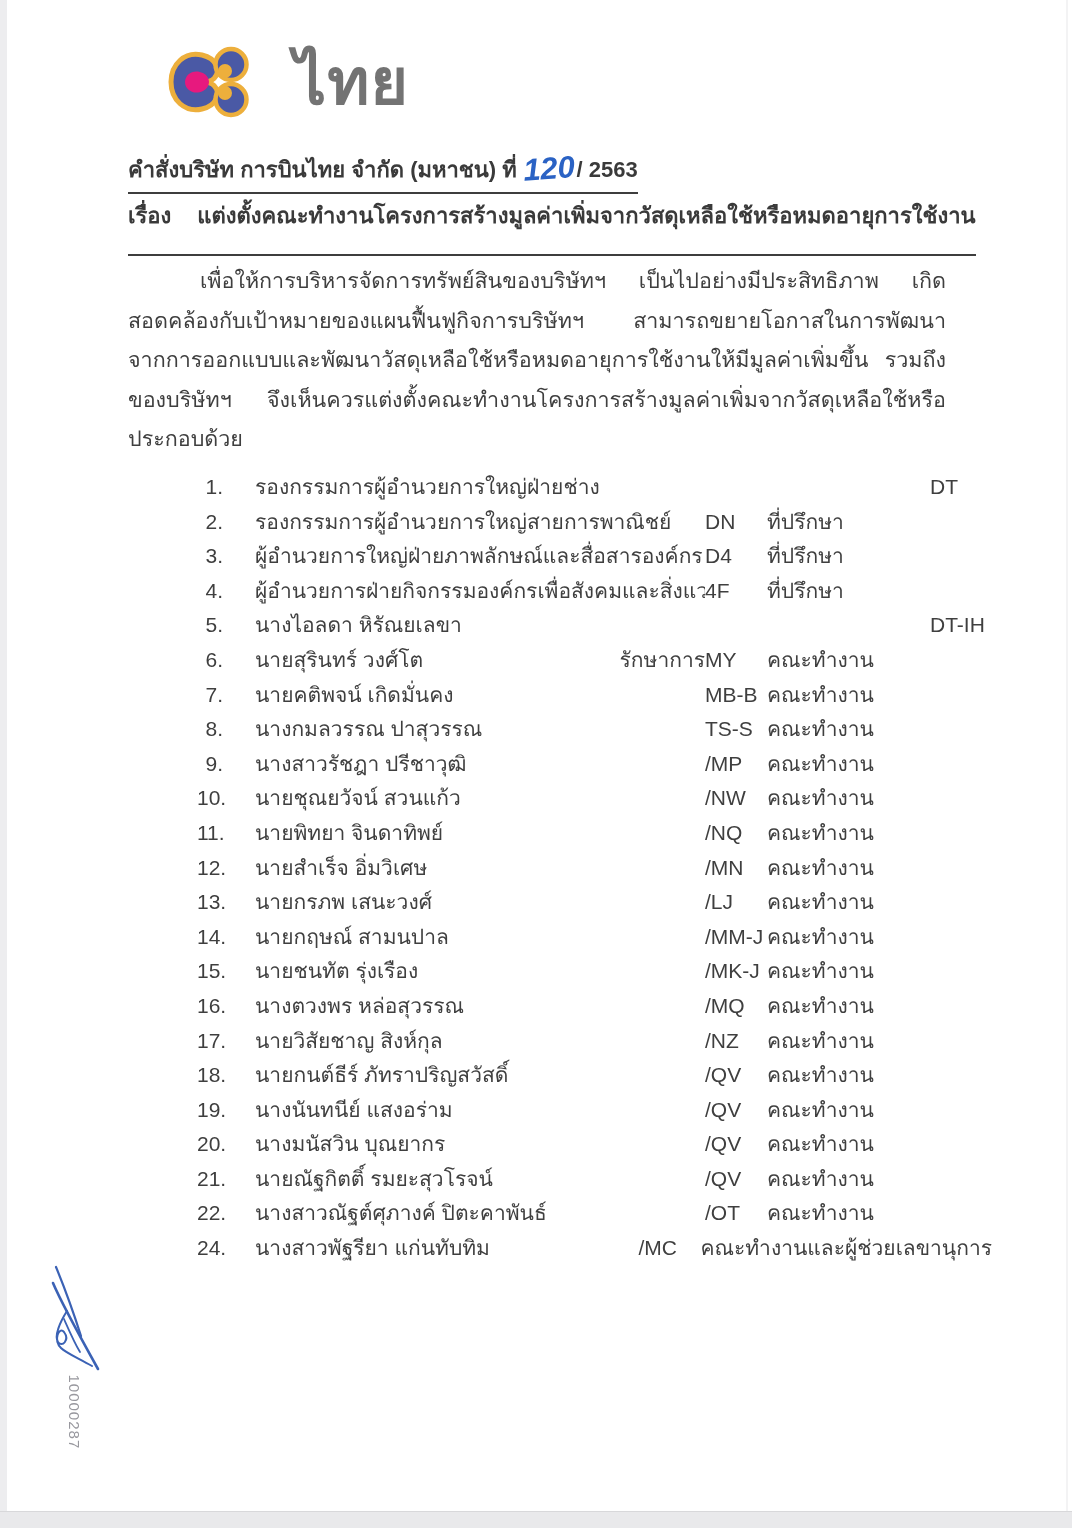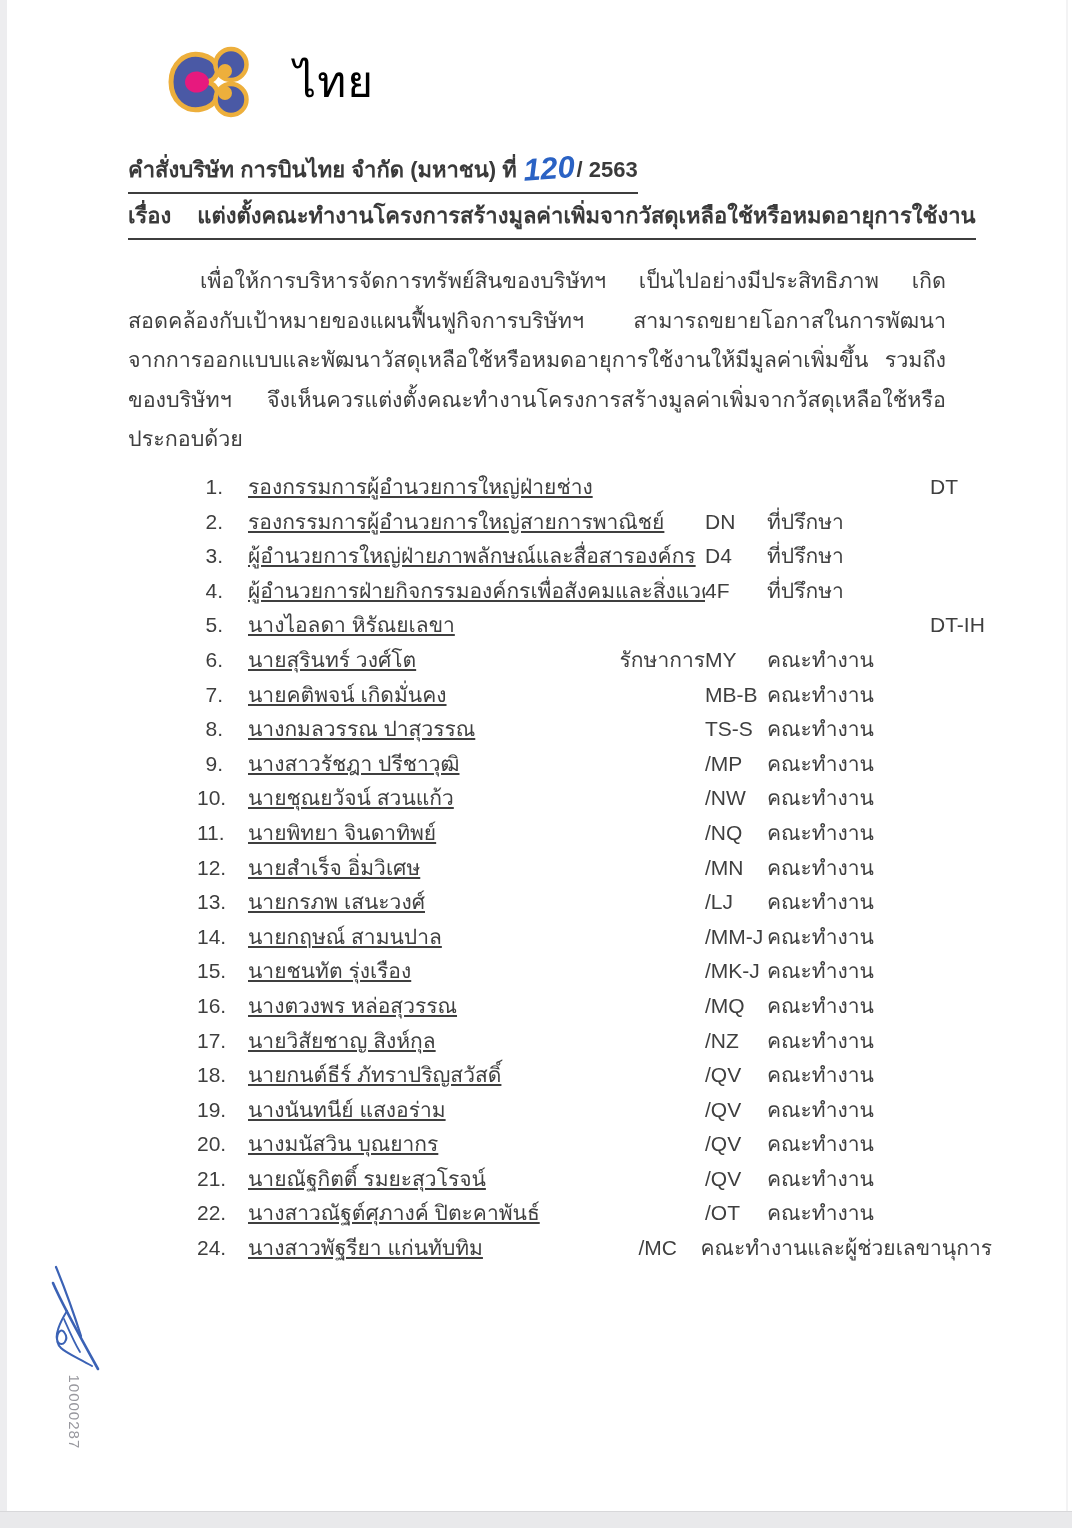--- a/index.html
+++ b/index.html
@@ -7,47 +7,47 @@
     width:1072px;height:1528px;position:relative;
     background:#ffffff;
     font-family:"Liberation Sans","DejaVu Sans",sans-serif;
     color:#3d3d3d;overflow:hidden;
   }
   .left-strip{position:absolute;left:0;top:0;width:7px;height:100%;background:#ededef;}
   .right-edge{position:absolute;right:4px;top:0;width:2px;height:100%;background:#f3f3f4;}
   .bottom-bar{position:absolute;left:0;bottom:0;width:100%;height:16px;background:#e9e9eb;border-top:1px solid #d8d8da;}
 
   .logo-row{position:absolute;left:150px;top:40px;display:flex;align-items:center;gap:14px;}
-  .brand-text{font-size:44px;font-weight:400;color:#000000;line-height:80px;letter-spacing:1px;}
+  .brand-text{font-size:64px;font-weight:700;color:#737373;line-height:80px;letter-spacing:1px;}
 
   .title-line{
     position:absolute;left:128px;top:152px;
     font-size:22px;font-weight:700;color:#3a3a3a;
     border-bottom:2px solid #3e3e3e;padding-bottom:5px;white-space:nowrap;
   }
   .handwritten{
     display:inline-block;color:#2a62c4;font-size:31px;font-weight:700;font-style:italic;
     transform:rotate(-4deg) translateY(2px);margin:0 2px 0 6px;line-height:20px;
   }
   .subject-line{
     position:absolute;left:128px;top:198px;
     font-size:22px;font-weight:700;color:#3a3a3a;
-    border-bottom:2px solid #3e3e3e;padding-bottom:5px;white-space:nowrap;
+    border-bottom:2px solid #3e3e3e;padding-bottom:21px;white-space:nowrap;
   }
   .subject-label{margin-right:26px;}
 
   .body-par{position:absolute;left:128px;top:262px;width:818px;font-size:21.5px;color:#3f3f3f;}
   .body-line{line-height:39.5px;height:39.5px;white-space:nowrap;}
   .body-line.just{text-align:justify;text-align-last:justify;white-space:normal;overflow:hidden;}
   .body-line.indent{text-indent:72px;}
 
   .committee{position:absolute;left:0;top:470px;width:1072px;}
   .c-row{display:flex;align-items:baseline;padding-left:197px;padding-right:80px;height:34.6px;line-height:34.6px;font-size:21px;color:#3f3f3f;}
   .c-num{width:26px;text-align:right;flex:0 0 auto;}
-  .c-name{flex:1 1 auto;margin-left:25px;white-space:nowrap;overflow:hidden;text-decoration:underline;}
+  .c-name{flex:1 1 auto;margin-left:32px;white-space:nowrap;overflow:hidden;}
   .c-prefix{flex:0 0 auto;text-align:center;white-space:nowrap;}
   .c-code{flex:0 0 62px;white-space:nowrap;}
   .c-role{flex:0 0 225px;white-space:nowrap;}
 
   .signature{position:absolute;left:30px;top:1256px;}
   .doc-number{
     position:absolute;left:39px;top:1401px;width:70px;text-align:center;
     font-size:15px;letter-spacing:1px;color:#98989e;
     transform:rotate(90deg);
   }

